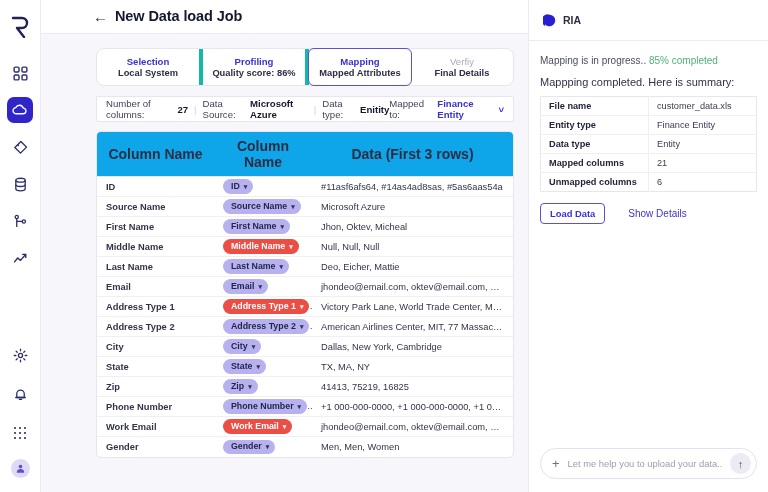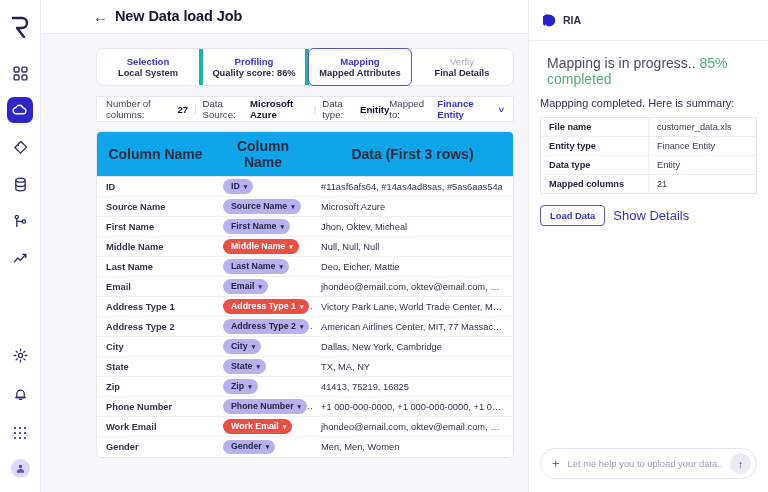--- a/index.html
+++ b/index.html
@@ -122,37 +122,37 @@
     background: #ffffff; border-left: 1px solid #eceaf3;
     display: flex; flex-direction: column;
   }
   .panel-head {
     height: 41px; display: flex; align-items: center; gap: 7px;
     padding: 0 14px; border-bottom: 1px solid #eceaf3;
   }
   .ria-dot { width: 13px; height: 13px; }
   .ria-name { font-size: 10.5px; font-weight: bold; color: #2b2e44; }
   .panel-body { flex: 1 1 auto; padding: 14px 11px 0 11px; overflow: hidden; }
-  .progress-line { font-size: 14px; color: #4a4d63; margin-bottom: 10px; margin-left: 7px; }
+  .progress-line { font-size: 10px; color: #4a4d63; margin-bottom: 10px; }
   .progress-line .pct { color: #4fb07a; }
   .summary-line { font-size: 11px; color: #2f3248; margin-bottom: 8px; }
   table.sum { width: 100%; border-collapse: collapse; table-layout: fixed; border:1px solid #e7e5ef; border-radius:4px; }
   table.sum td {
     font-size: 9.2px; padding: 4px 8px; height: 19px;
     border-bottom: 1px solid #eeeef3; color: #3a3d52;
   }
   table.sum tr:last-child td { border-bottom: none; }
   table.sum td.k { font-weight: bold; color: #23263c; width: 108px; border-right: 1px solid #eeeef3; }
-  .panel-actions { display: flex; align-items: center; gap: 8px; margin-top: 11px; }
+  .panel-actions { display: flex; align-items: center; gap: 23px; margin-top: 11px; }
   .btn-outline {
     border: 1px solid #5b51d6; color: #3b32cf; background: #fff;
     border-radius: 4px; font-size: 9.4px; font-weight: bold;
     padding: 4px 9px; cursor: pointer;
   }
-  .link-btn { color: #3b32cf; font-size: 13px; cursor: pointer; }
+  .link-btn { color: #3b32cf; font-size: 10px; cursor: pointer; }
   .panel-foot { padding: 0 11px 13px 11px; }
   .composer {
     display: flex; align-items: center; gap: 8px;
     border: 1px solid #e3e1ec; border-radius: 17px;
     height: 31px; padding: 0 5px 0 11px; background: #fff;
   }
   .plus { color: #6b6e82; font-size: 13px; line-height: 1; }
   .composer input {
     flex: 1 1 auto; border: none; outline: none;
     font-size: 9.4px; color: #2b2e44;
@@ -461,20 +461,24 @@
               <td>Finance Entity</td>
             </tr>
             <tr>
               <td class="k">Data type</td>
               <td>Entity</td>
             </tr>
             <tr>
               <td class="k">Mapped columns</td>
               <td>21</td>
             </tr>
+            <tr>
+              <td class="k">Unmapped columns</td>
+              <td>6</td>
+            </tr>
           </tbody>
       </table>
 
       <div class="panel-actions">
         <button class="btn-outline">Load Data</button>
         <span class="link-btn">Show Details</span>
       </div>
     </div>
 
     <div class="panel-foot">

